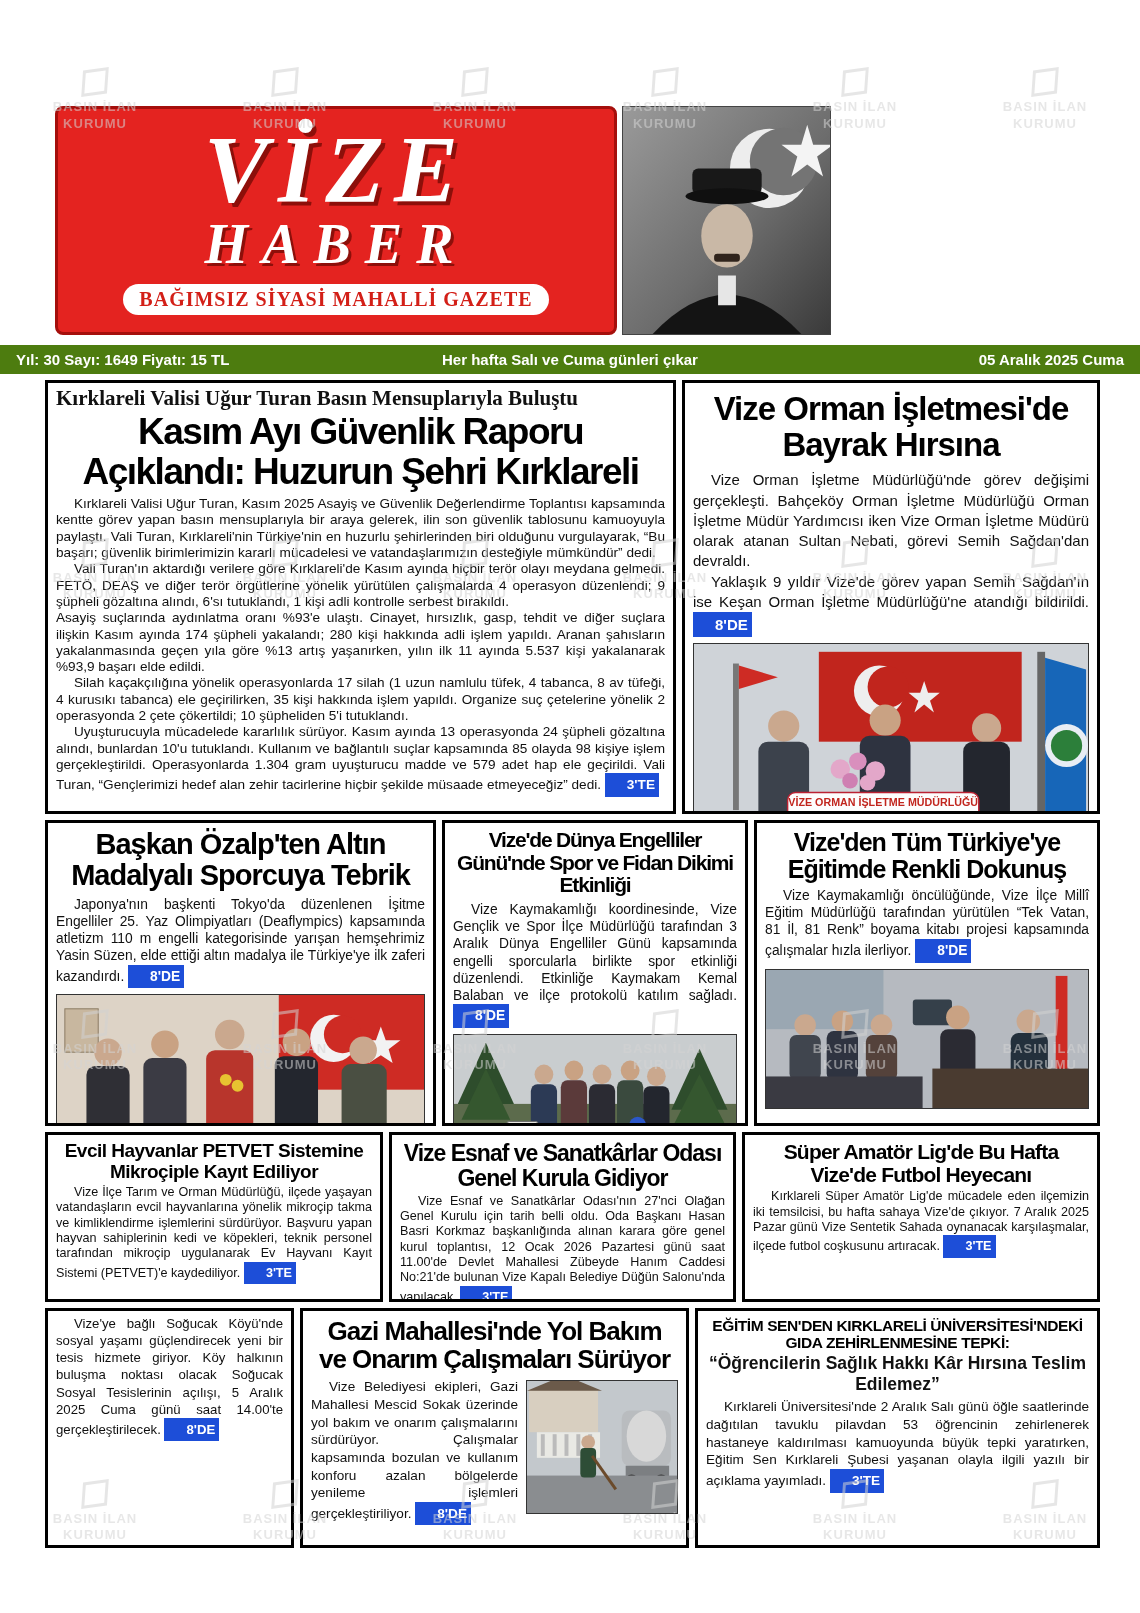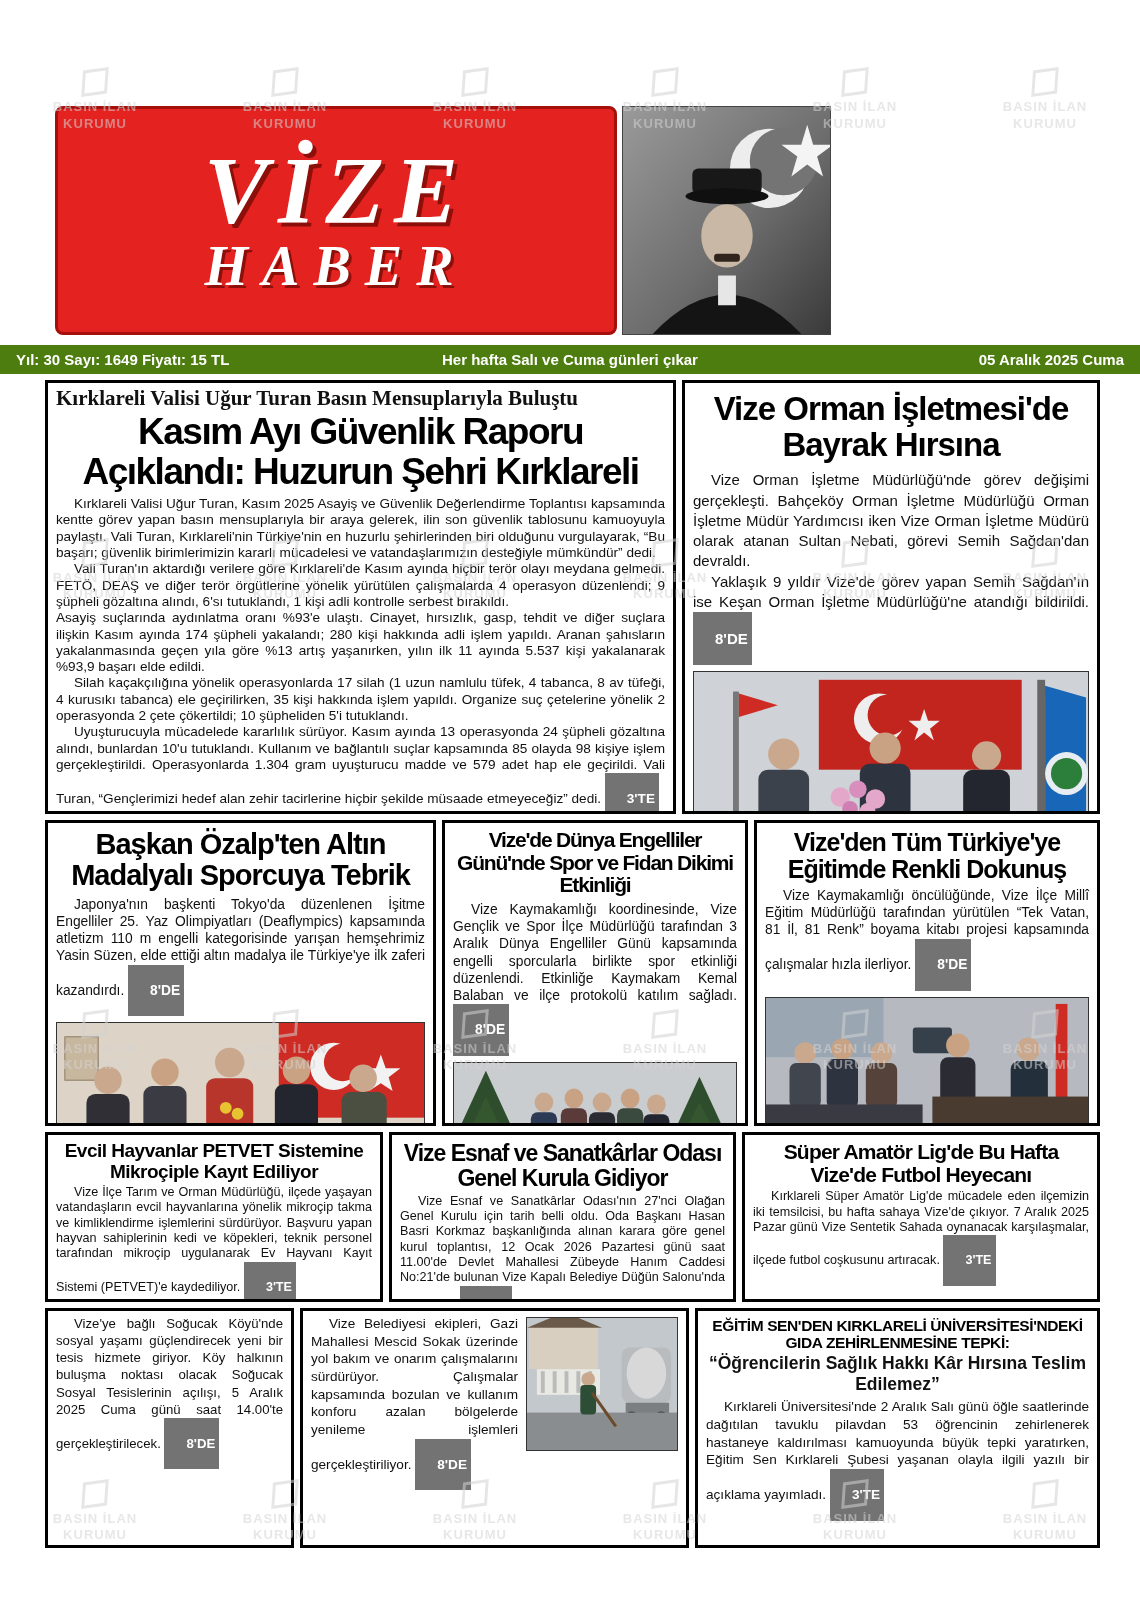--- a/index.html
+++ b/index.html
@@ -38,21 +38,21 @@
   .infobar .c { position:absolute; left:0; right:0; text-align:center; }
 
   
   .content { position:absolute; top:380px; left:45px; right:40px; z-index:2; }
   .row { display:flex; gap:6px; margin-bottom:6px; }
   .box { border:3px solid #000; background:#fff; overflow:hidden; padding:4px 8px; }
   .headline { font-weight:bold; text-align:center; line-height:1.08; letter-spacing:-1px; color:#000; }
   .body-txt { text-align:justify; color:#101010; }
   .body-txt p { text-indent:18px; }
   .body-txt p.noind { text-indent:0; }
-  .pageref { display:inline-block; background:#737373; color:#fff; font-weight:bold; padding:18px 4px; line-height:1.15; }
+  .pageref { display:inline-block; background:#1d4ed8; color:#fff; font-weight:bold; padding:4px 4px; line-height:1.15; }
 
   
   .r1 .box { height:434px; }
   .art-main { width:631px; }
   .kicker { font-family:"Liberation Serif", serif; font-weight:bold; font-size:21px; line-height:1.1; letter-spacing:0; text-align:left; }
   .h-main { font-size:37px; letter-spacing:-1.5px; margin:2px 0 4px; }
   .art-main .body-txt { font-size:13.6px; line-height:1.2; }
   .art-orman { flex:1; }
   .h-orman { font-size:33px; margin:4px 0 8px; }
   .art-orman .body-txt { font-size:15px; line-height:1.35; }
@@ -188,20 +188,21 @@
     <div class="wm">
         <span class="wm-cube"></span>
         <span class="wm-text">BASIN İLAN KURUMU</span>
       </div>
   </div>
 
   <header class="header">
     <div class="mast">
       <div class="mast-t1">VİZE</div>
       <div class="mast-t2">HABER</div>
+      <div class="mast-tag">BAĞIMSIZ SİYASİ MAHALLİ GAZETE</div>
     </div>
 
     <svg class="ata" viewBox="0 0 209 229" preserveAspectRatio="none">
       <defs>
         <linearGradient id="gAta" x1="0" y1="0" x2="1" y2="1">
           <stop offset="0" stop-color="#9a9a9a"></stop>
             <stop offset="0.55" stop-color="#6d6d6d"></stop>
             <stop offset="1" stop-color="#3a3a3a"></stop>
         </linearGradient>
       </defs>
@@ -383,20 +384,21 @@
     </div>
 
     <div class="row r4">
       <section class="box art-sogucak">
         <div class="body-txt">
           <p><span>Vize'ye bağlı Soğucak Köyü'nde sosyal yaşamı güçlendirecek yeni bir tesis hizmete giriyor. Köy halkının buluşma noktası olacak Soğucak Sosyal Tesislerinin açılışı, 5 Aralık 2025 Cuma günü saat 14.00'te gerçekleştirilecek.</span> <span class="pageref">8'DE</span></p>
         </div>
       </section>
 
       <section class="box art-gazi">
+        <h2 class="headline h-gazi">Gazi Mahallesi'nde Yol Bakım ve Onarım Çalışmaları Sürüyor</h2>
         <div class="body-txt">
           <svg class="float-photo" viewBox="0 0 152 134" preserveAspectRatio="none">
             <rect width="152" height="134" fill="#c3c8cc"></rect>
             <rect x="2" y="8" width="70" height="44" fill="#d8cfc0"></rect>
             <polygon points="0,10 38,-6 76,10" fill="#6b5a4a"></polygon>
             <rect x="10" y="52" width="64" height="26" fill="#e9e9e4"></rect>
             <rect x="14" y="54" width="4" height="22" fill="#bbb"></rect>
               <rect x="26" y="54" width="4" height="22" fill="#bbb"></rect>
               <rect x="38" y="54" width="4" height="22" fill="#bbb"></rect>
               <rect x="50" y="54" width="4" height="22" fill="#bbb"></rect>

